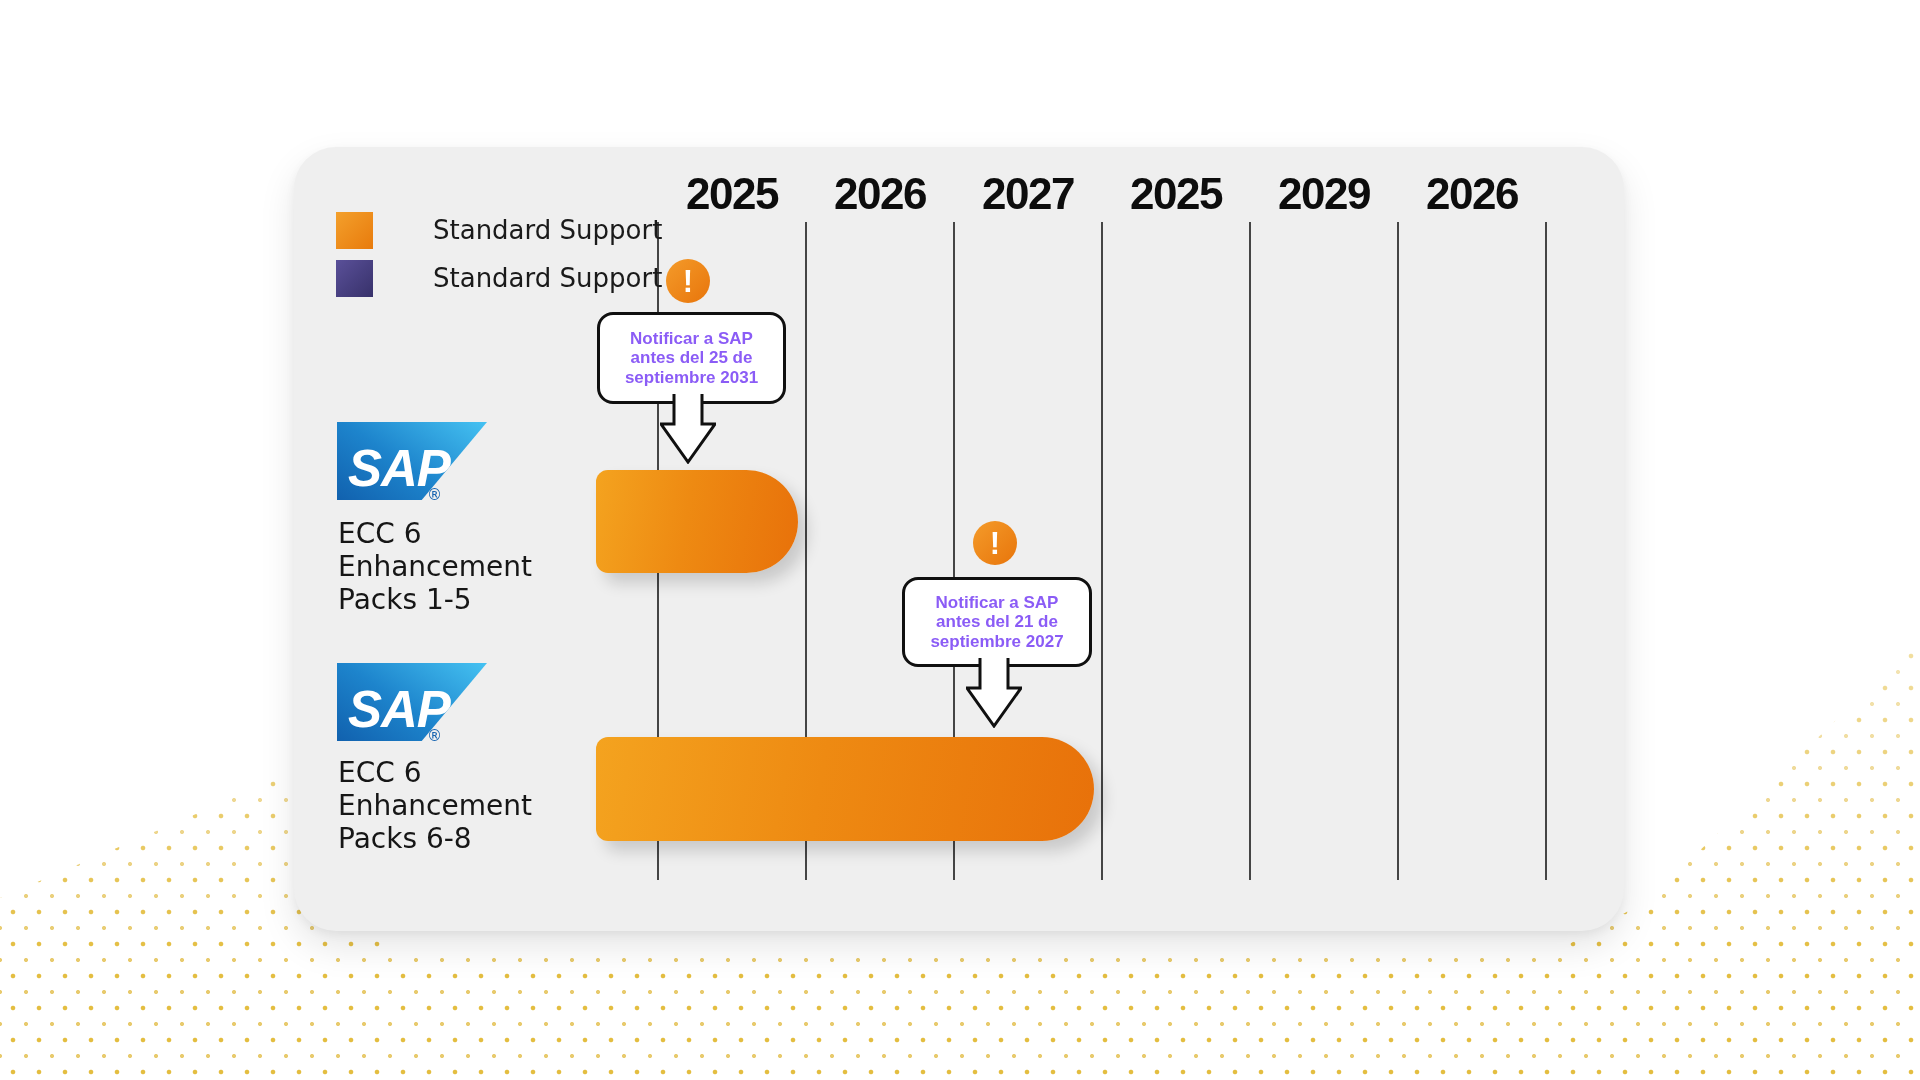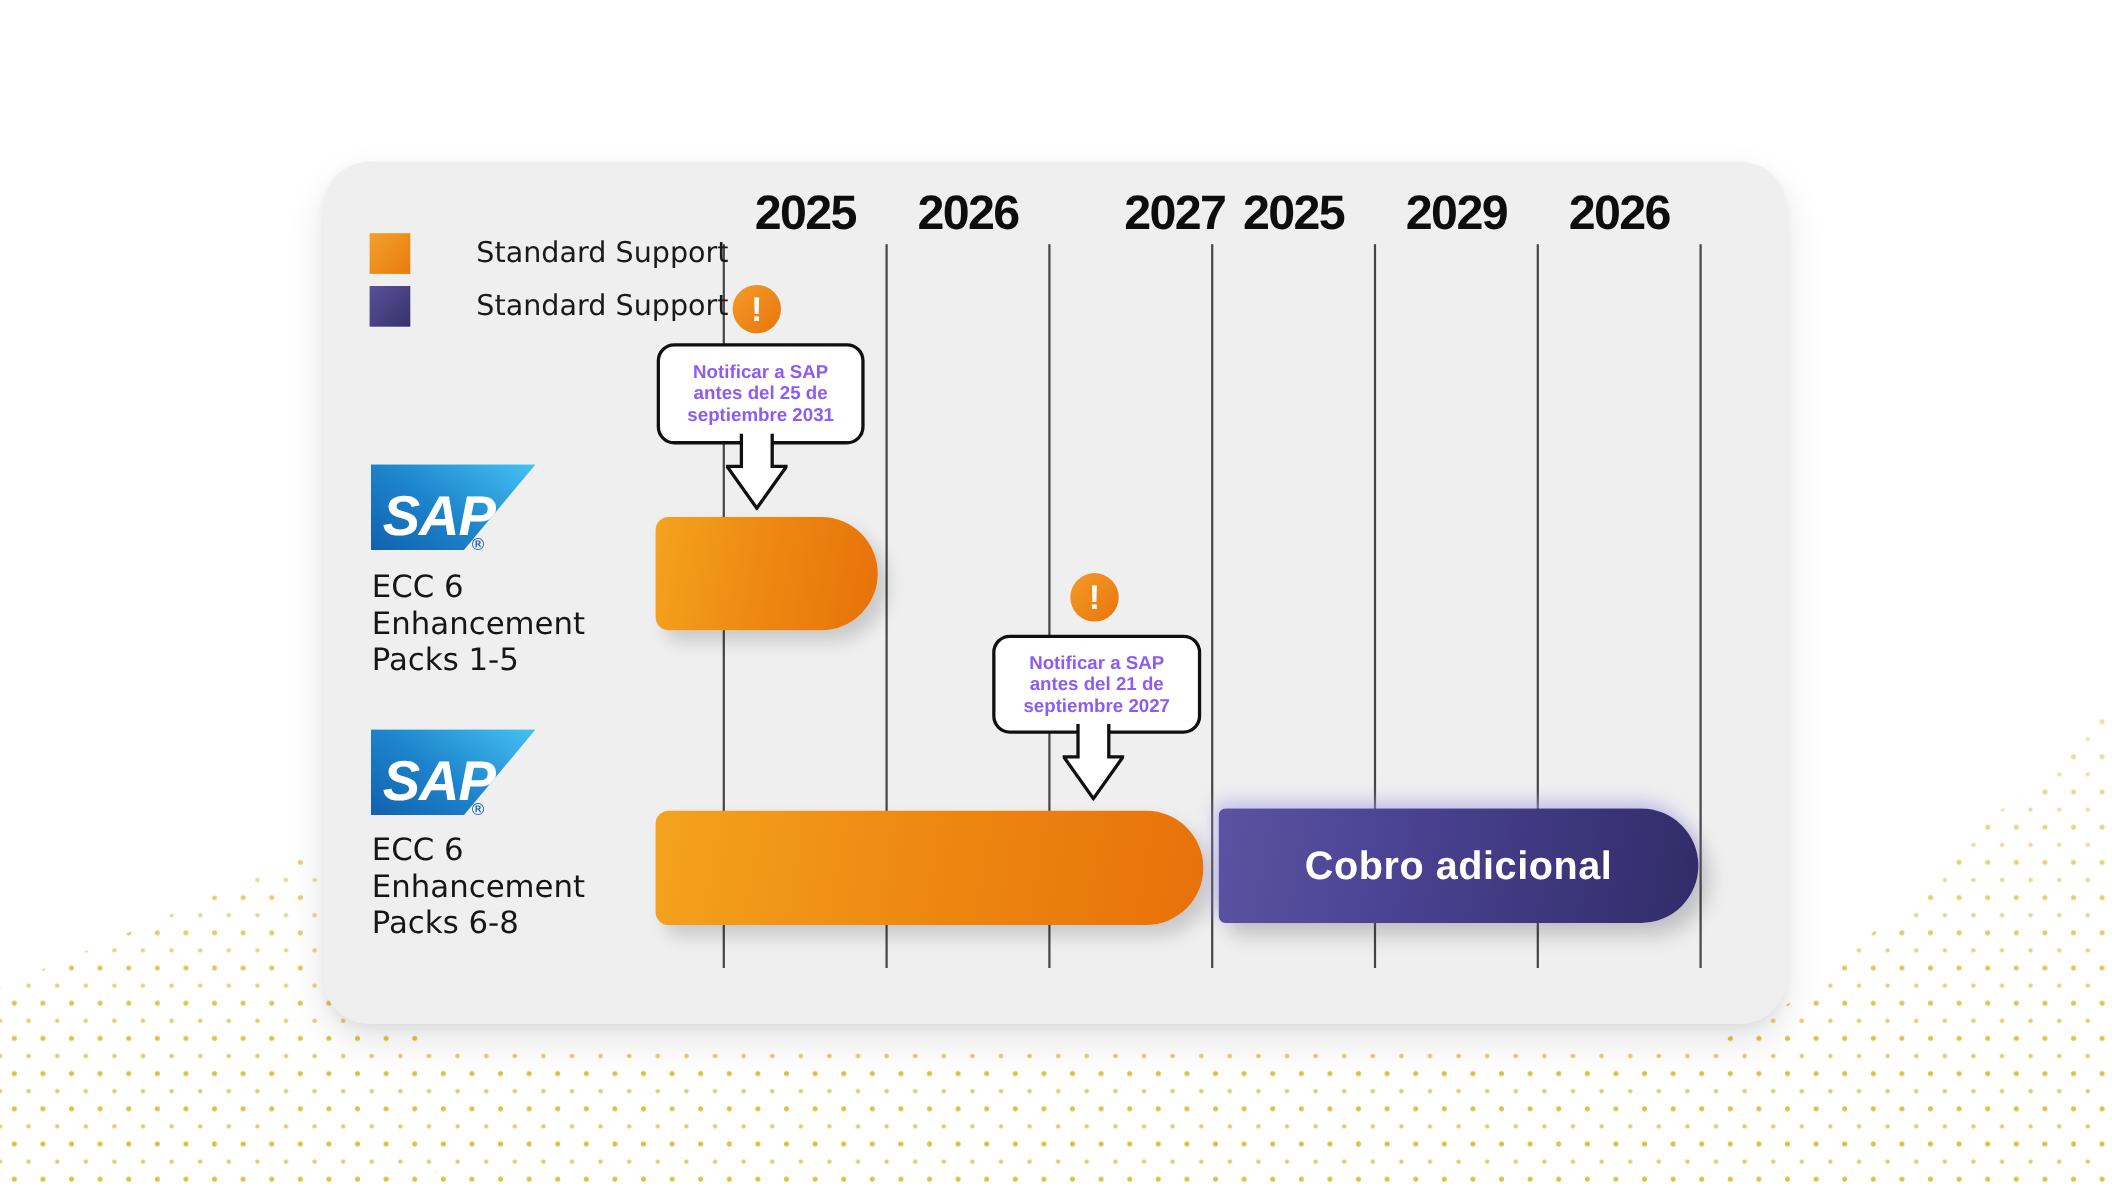--- a/index.html
+++ b/index.html
@@ -85,21 +85,21 @@
   <div class="gridline" style="left:657px"></div>
   <div class="gridline" style="left:805px"></div>
   <div class="gridline" style="left:953px"></div>
   <div class="gridline" style="left:1101px"></div>
   <div class="gridline" style="left:1249px"></div>
   <div class="gridline" style="left:1397px"></div>
   <div class="gridline" style="left:1545px"></div>
 
   <div class="year" style="left:658px">2025</div>
   <div class="year" style="left:806px">2026</div>
-  <div class="year" style="left:994px">2027</div>
+  <div class="year" style="left:954px">2027</div>
   <div class="year" style="left:1102px">2025</div>
   <div class="year" style="left:1250px">2029</div>
   <div class="year" style="left:1398px">2026</div>
 
   <div class="legend-row" style="top:206px">
     <div class="swatch orange"></div>
     <div class="legend-text">Standard Support</div>
   </div>
   <div class="legend-row" style="top:254px">
     <div class="swatch purple"></div>
@@ -145,17 +145,14 @@
   <div class="sap-logo" style="top:663px">
     <span class="sap-word">SAP</span>
   </div>
   <span class="reg-mark" style="left:427px;top:727px">®</span>
   <div class="product-label" style="top:756px">
     <div>ECC 6</div>
     <div>Enhancement</div>
     <div>Packs 6-8</div>
   </div>
   <div class="bar orange" style="left:596px;top:737px;width:498px;height:104px"></div>
-  <div class="bar purple" style="left:1108px;top:735px;width:436px;height:104px">
-    <span class="bar-label">Cobro adicional</span>
-  </div>
 
 </div>
 
 </body></html>

